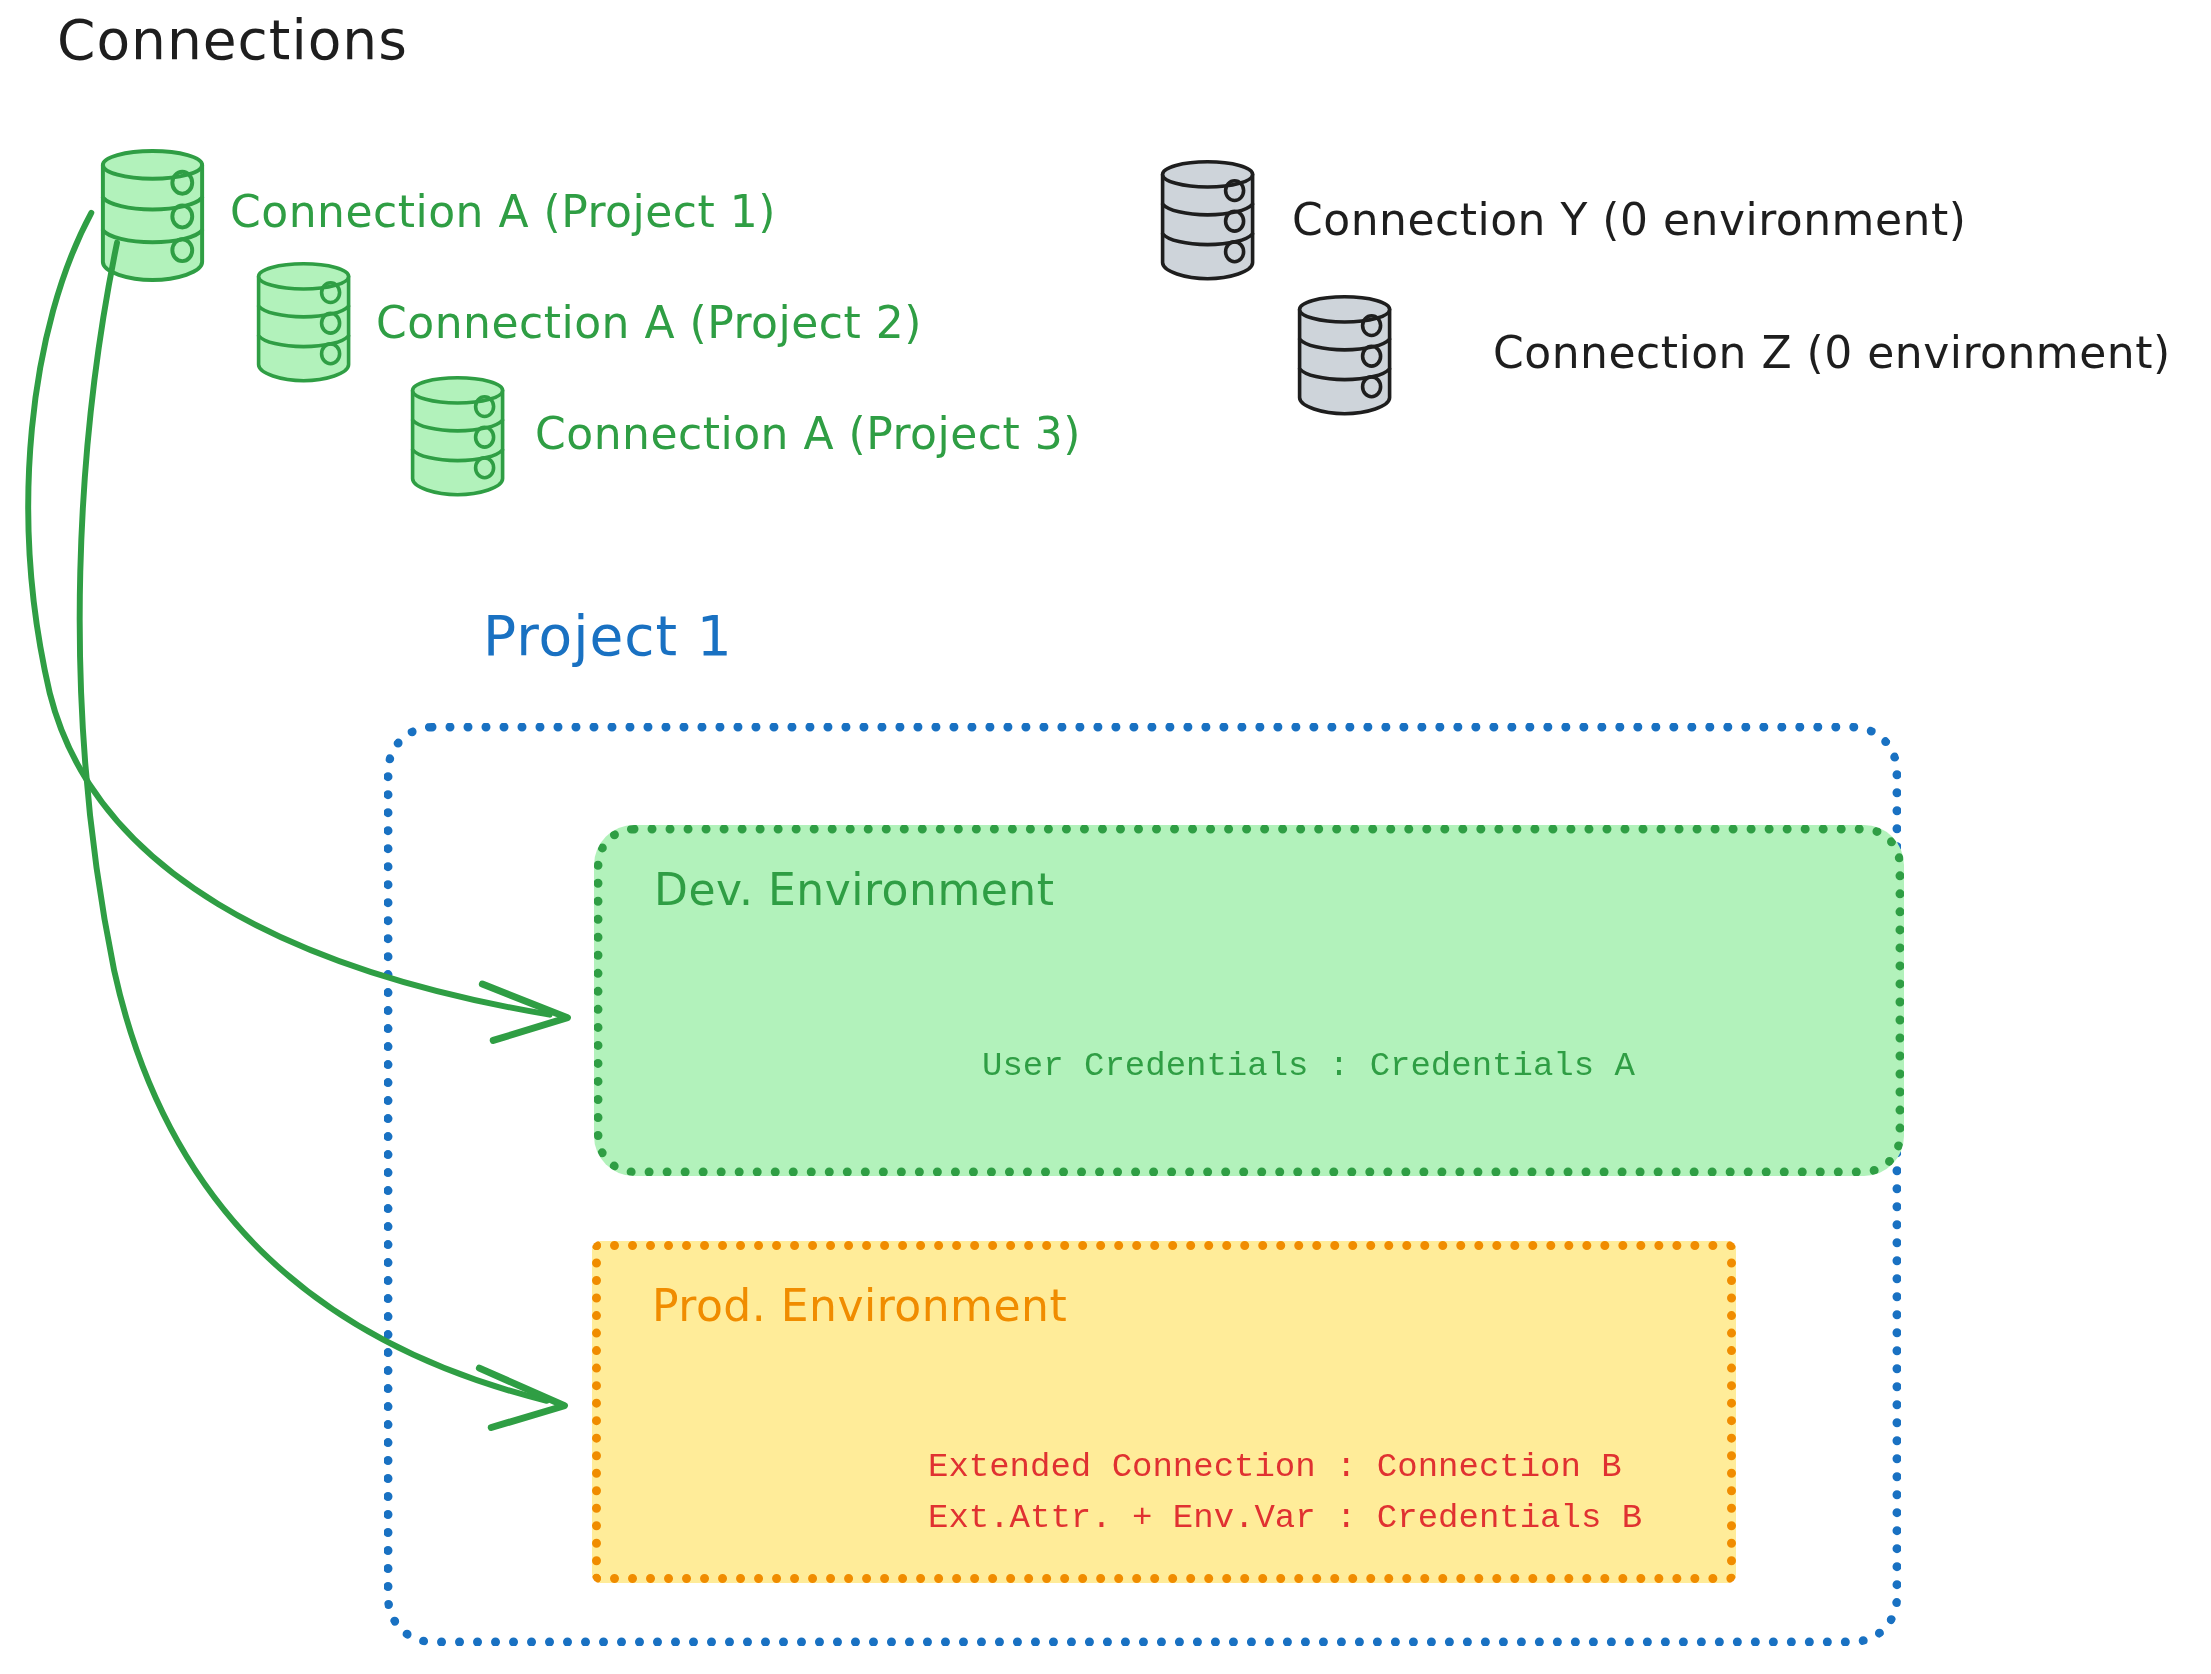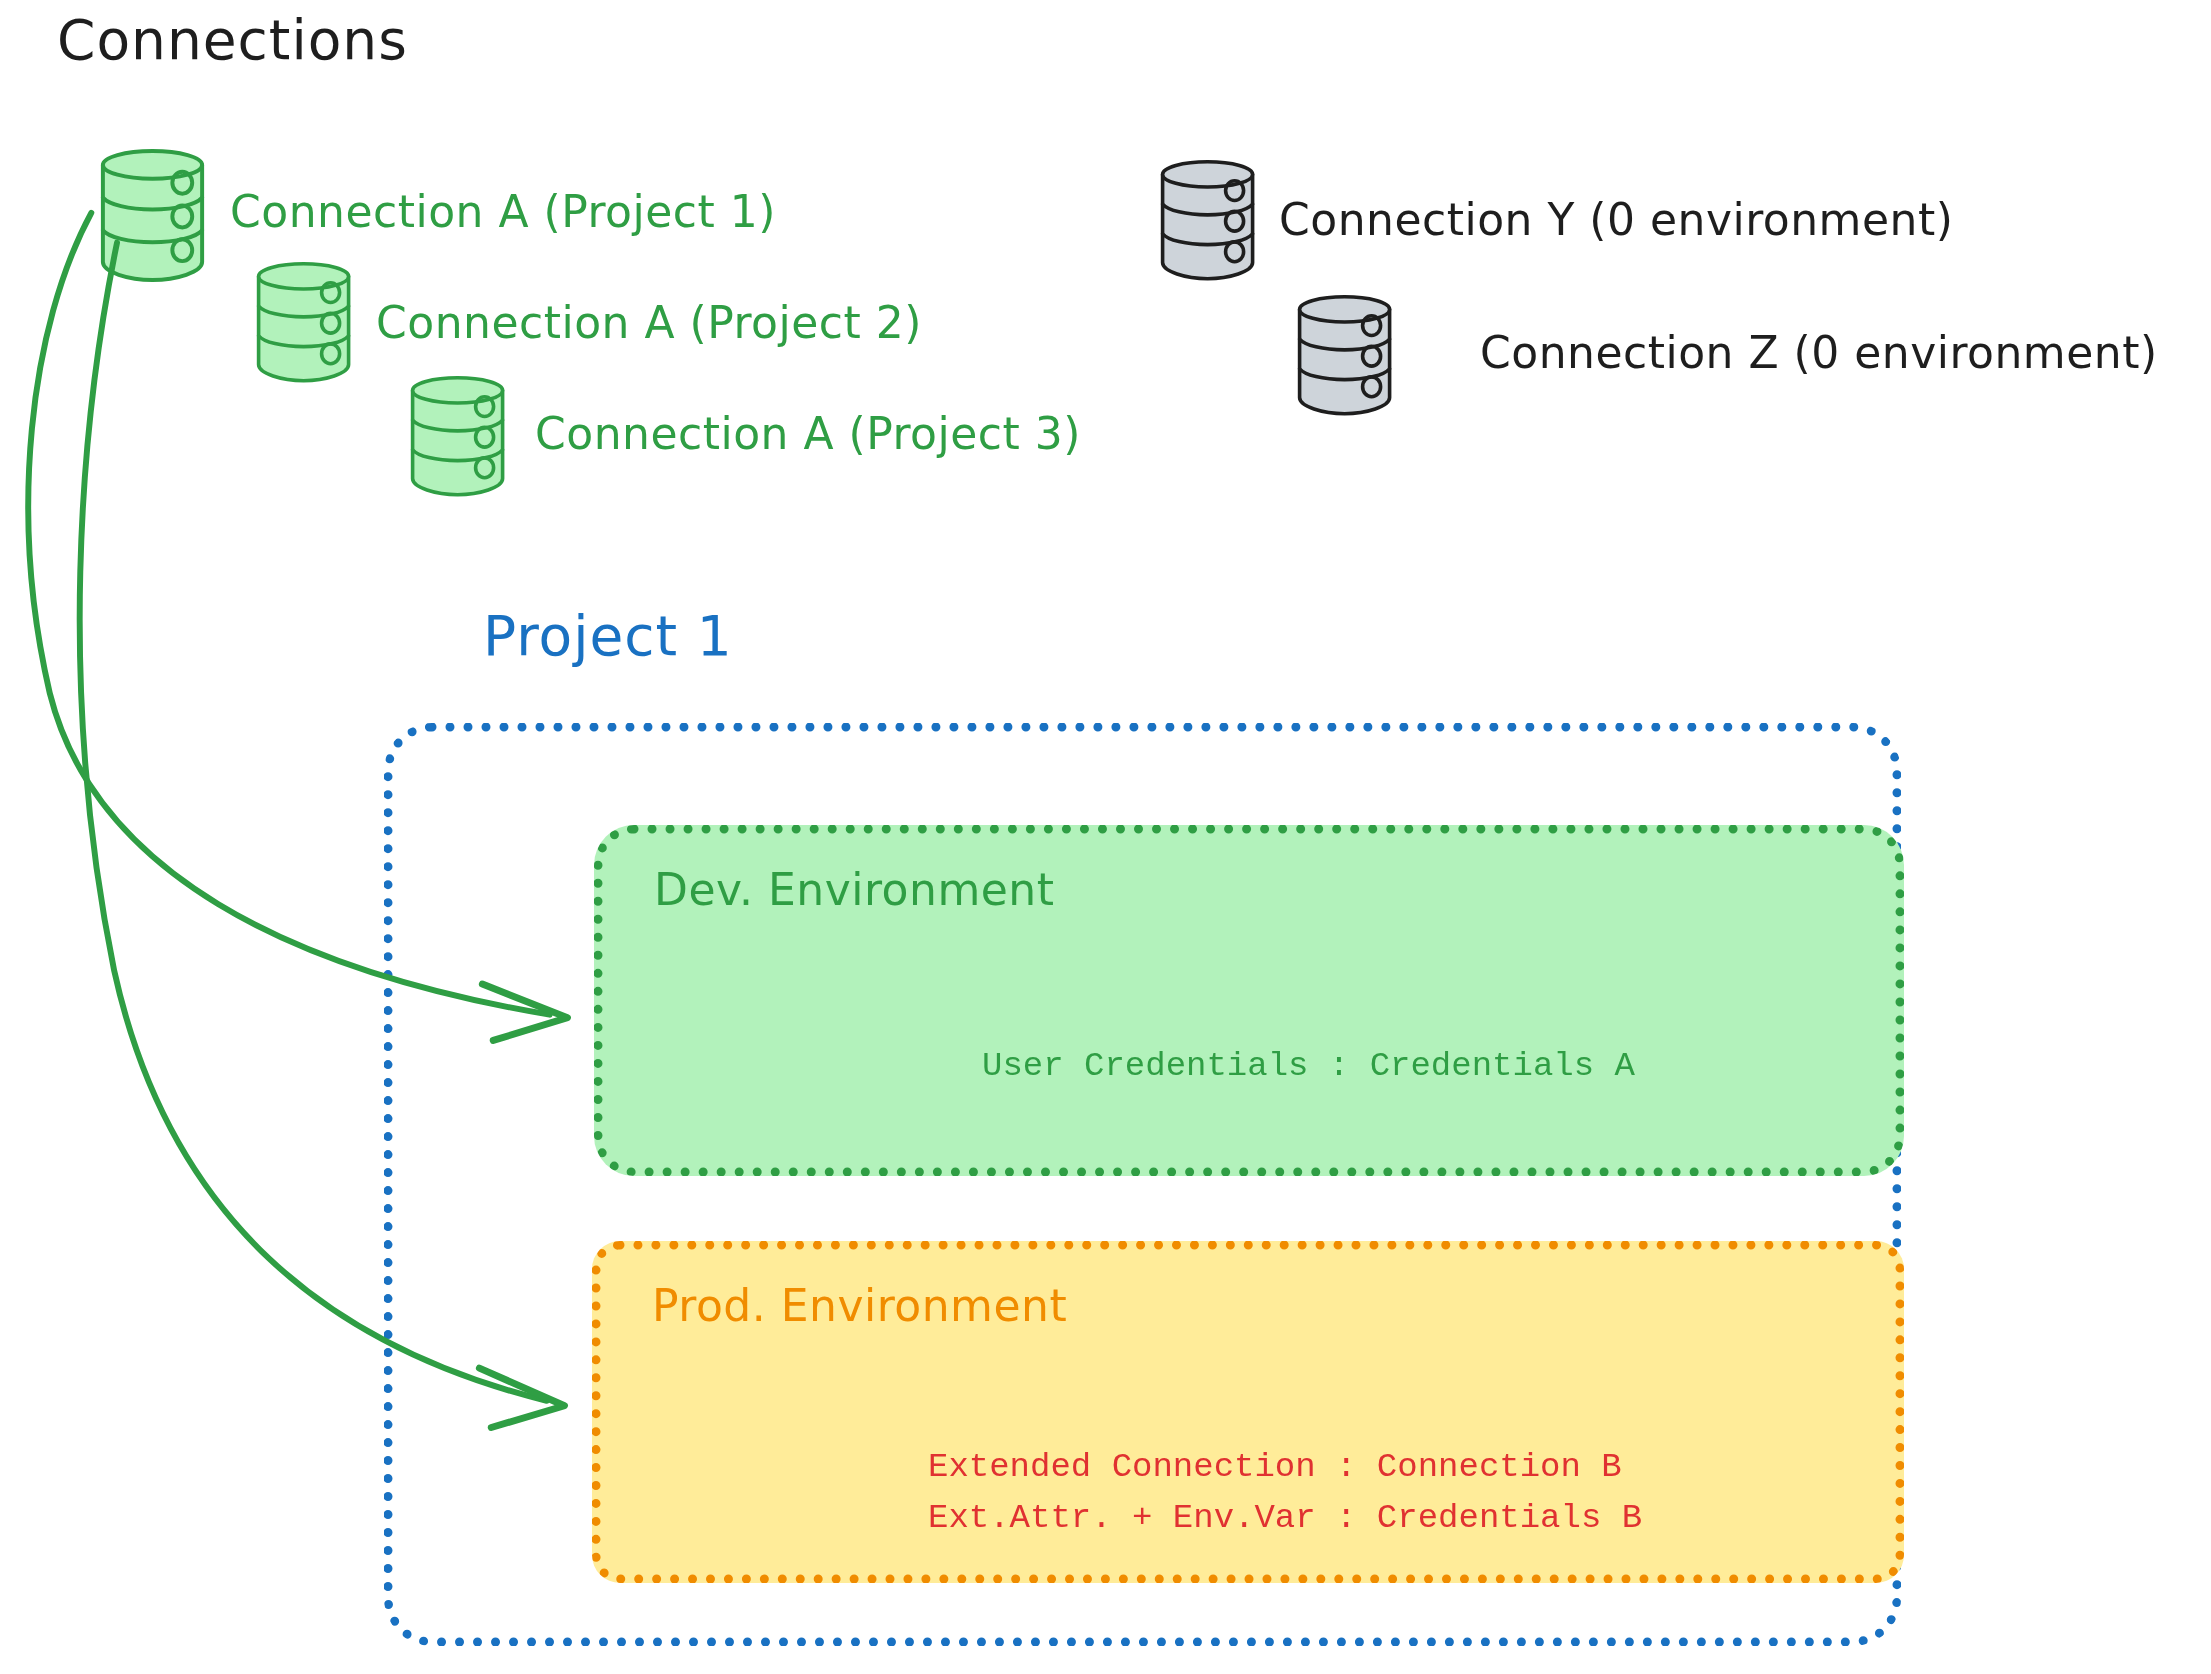--- a/index.html
+++ b/index.html
@@ -40,21 +40,21 @@
   }
 
   
   .conn-label {
     font-size: 44px;
     white-space: nowrap;
     font-family: "DejaVu Sans", sans-serif;
     letter-spacing: 0.5px;
   }
   .conn-label.green { color: #2f9e44; }
-  .conn-label.black { color: #1e1e1e; }
+  .conn-label.black { color: #1e1e1e; margin-left: 13px; }
 
   .db-icon { display: block; }
 
   
   .dotted-box {
     border-style: dotted;
     box-sizing: border-box;
   }
   #project-box {
     left: 384px;
@@ -70,24 +70,24 @@
     top: 825px;
     width: 1310px;
     height: 351px;
     border: 9px dotted #2f9e44;
     border-radius: 40px;
     background: #b2f2bb;
   }
   #prod-env-box {
     left: 592px;
     top: 1241px;
-    width: 1312px;
+    width: 1144px;
     height: 342px;
     border: 9px dotted #f08c00;
-    border-radius: 28px;
+    border-radius: 8px;
     background: #ffec99;
   }
 
   .env-title {
     position: absolute;
     left: 51px;
     top: 30px;
     font-size: 44px;
     font-family: "DejaVu Sans", sans-serif;
     white-space: nowrap;

